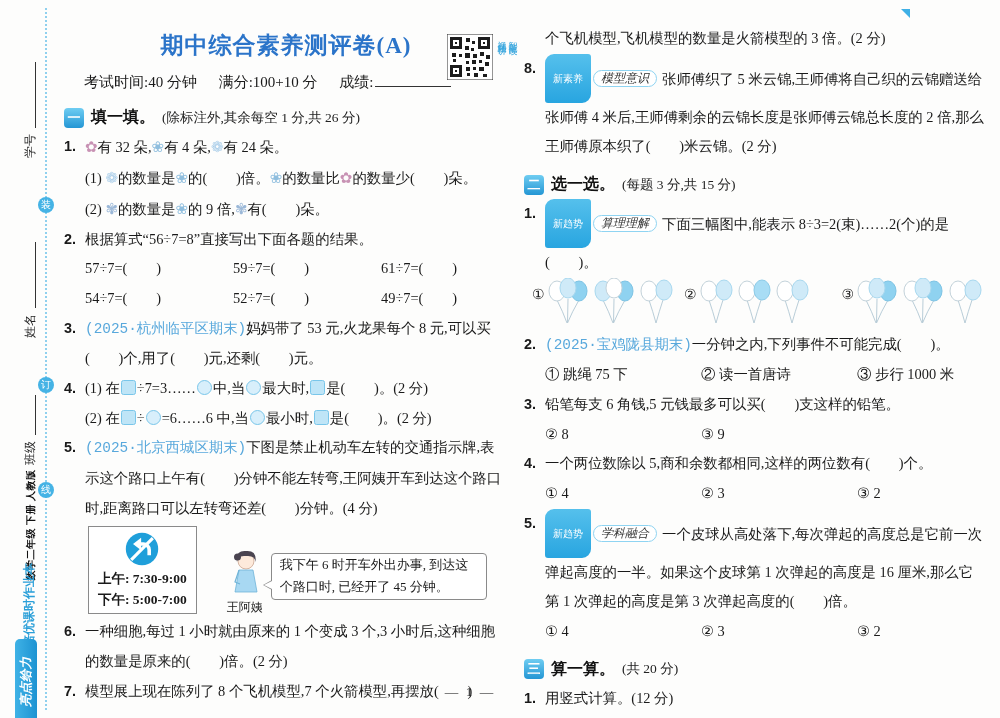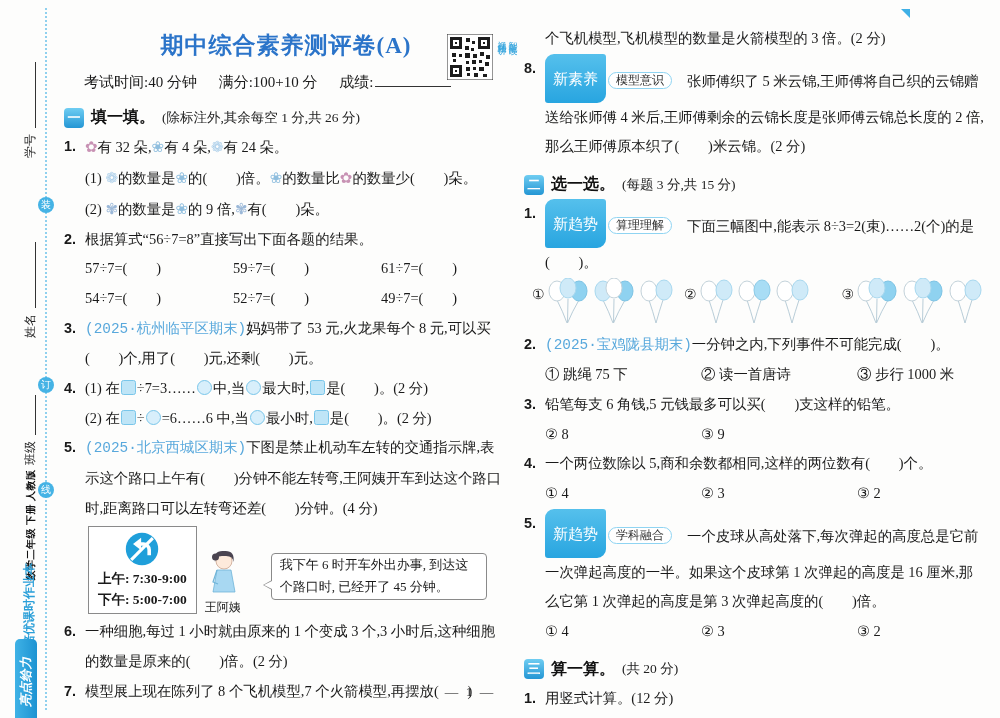--- a/index.html
+++ b/index.html
@@ -55,31 +55,31 @@
   .probs span{width:114px;flex:0 0 auto;}
 
   .shp-sq{display:inline-block;width:13px;height:13px;background:#bfe5f7;border:1px solid #79c6ea;
         border-radius:2.5px;vertical-align:-2px;margin:0 1px;}
   .shp-ci{display:inline-block;width:13px;height:13px;background:#d8effb;border:1px solid #79c6ea;
         border-radius:50%;vertical-align:-2px;margin:0 1px;}
   .flower{font-size:15px;}
   .f1{color:#c892b4;} .f2{color:#8fbede;} .f3{color:#a9cde9;} .f4{color:#9bb8d8;}
 
   .bdg-fill{display:inline-block;background:linear-gradient(180deg,#55c0ec,#28a5e0);color:#fff;
-        font-size:15px;font-family:"Liberation Sans",sans-serif;padding:16px 8px;line-height:17px;
+        font-size:10px;font-family:"Liberation Sans",sans-serif;padding:16px 8px;line-height:17px;
         border-radius:9px 3px 9px 3px;margin-right:2px;vertical-align:2px;}
   .bdg-out{display:inline-block;border:1.5px solid #8fd4f2;color:#333;font-size:12px;
         font-family:"Liberation Sans",sans-serif;padding:0 7px;line-height:15px;border-radius:9px;
-        margin-right:15px;vertical-align:2px;background:#fff;}
+        margin-right:5px;vertical-align:2px;background:#fff;font-style:italic;}
 
   
   .fig5{display:flex;align-items:flex-end;gap:8px;padding-left:24px;margin:3px 0 3px;}
   .sign-box{border:1.2px solid #8a8a8a;padding:4px 9px 2px;text-align:center;background:#fff;}
   .sign-box .t{font-size:13.5px;font-weight:600;line-height:1.55;white-space:nowrap;}
-  .person{width:58px;text-align:left;flex:0 0 auto;}
+  .person{width:58px;text-align:right;flex:0 0 auto;}
   .person .pl{font-size:12px;line-height:1.2;}
   .bubble{position:relative;border:1px solid #8a8a8a;border-radius:4px;padding:0 8px;
         font-size:13px;line-height:1.75;width:198px;background:#fff;margin-bottom:14px;}
   .bubble:before{content:"";position:absolute;left:-9px;top:26px;border-top:5px solid transparent;
         border-bottom:5px solid transparent;border-right:9px solid #8a8a8a;}
   .bubble:after{content:"";position:absolute;left:-7.5px;top:27px;border-top:4px solid transparent;
         border-bottom:4px solid transparent;border-right:8px solid #fff;}
 
   .bal-row{display:flex;align-items:flex-start;padding-left:8px;margin:0 0 4px;}
   .bal-lab{font-size:14px;margin-top:8px;}

